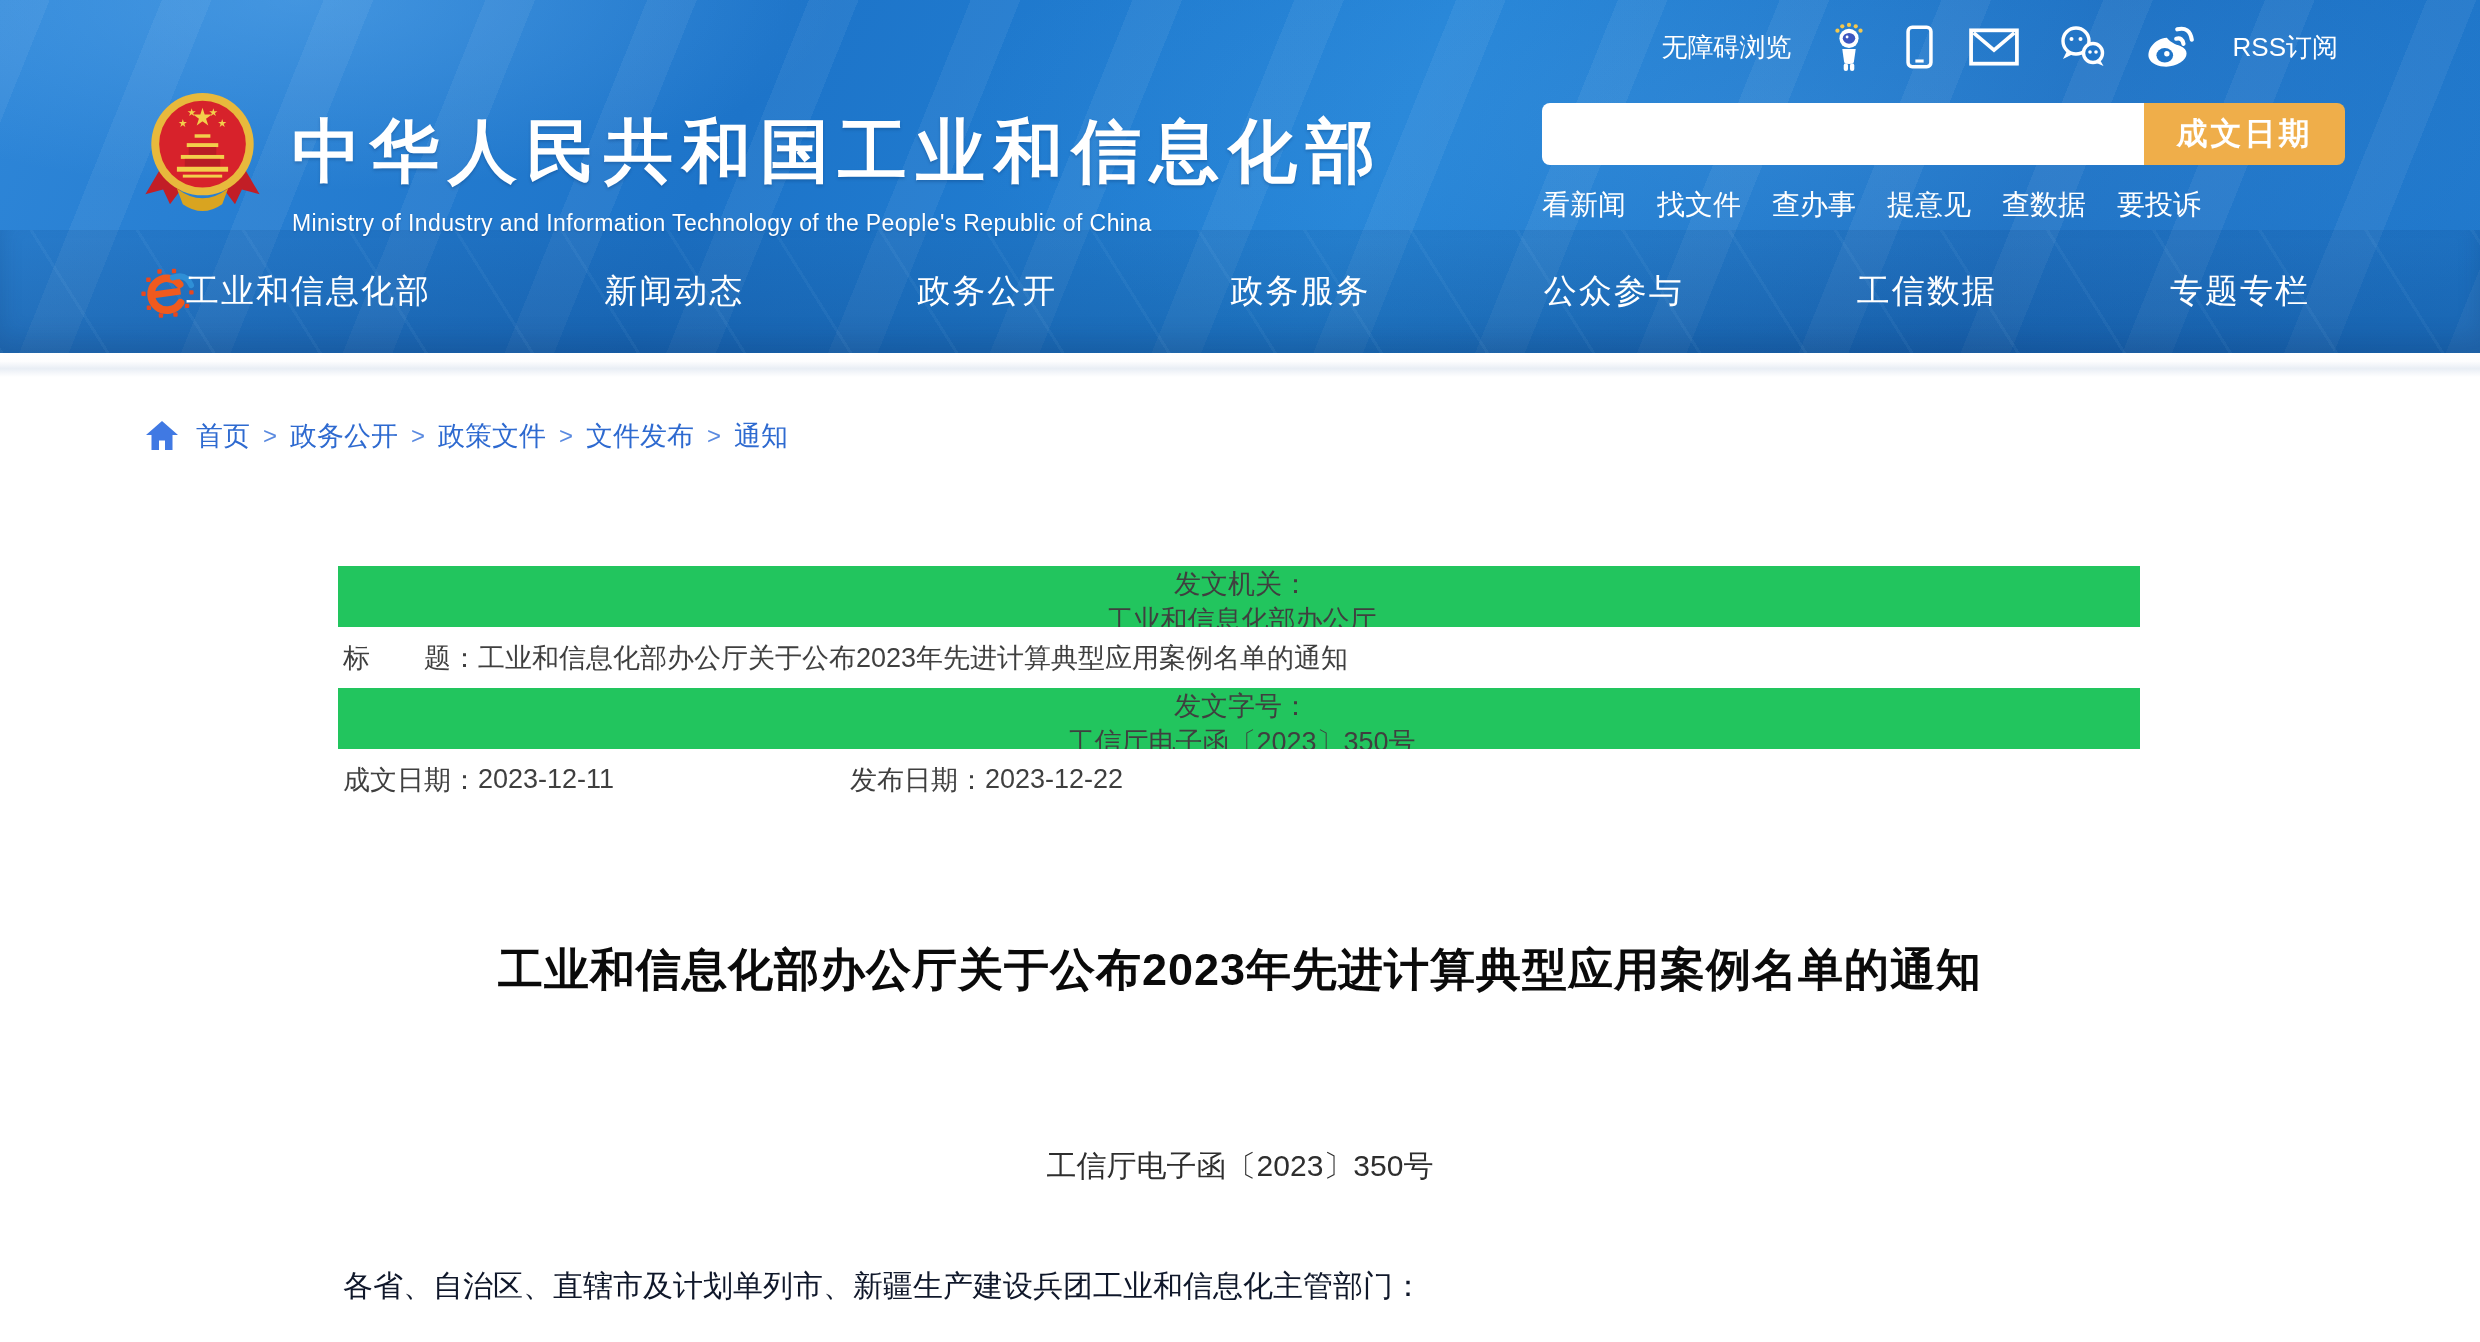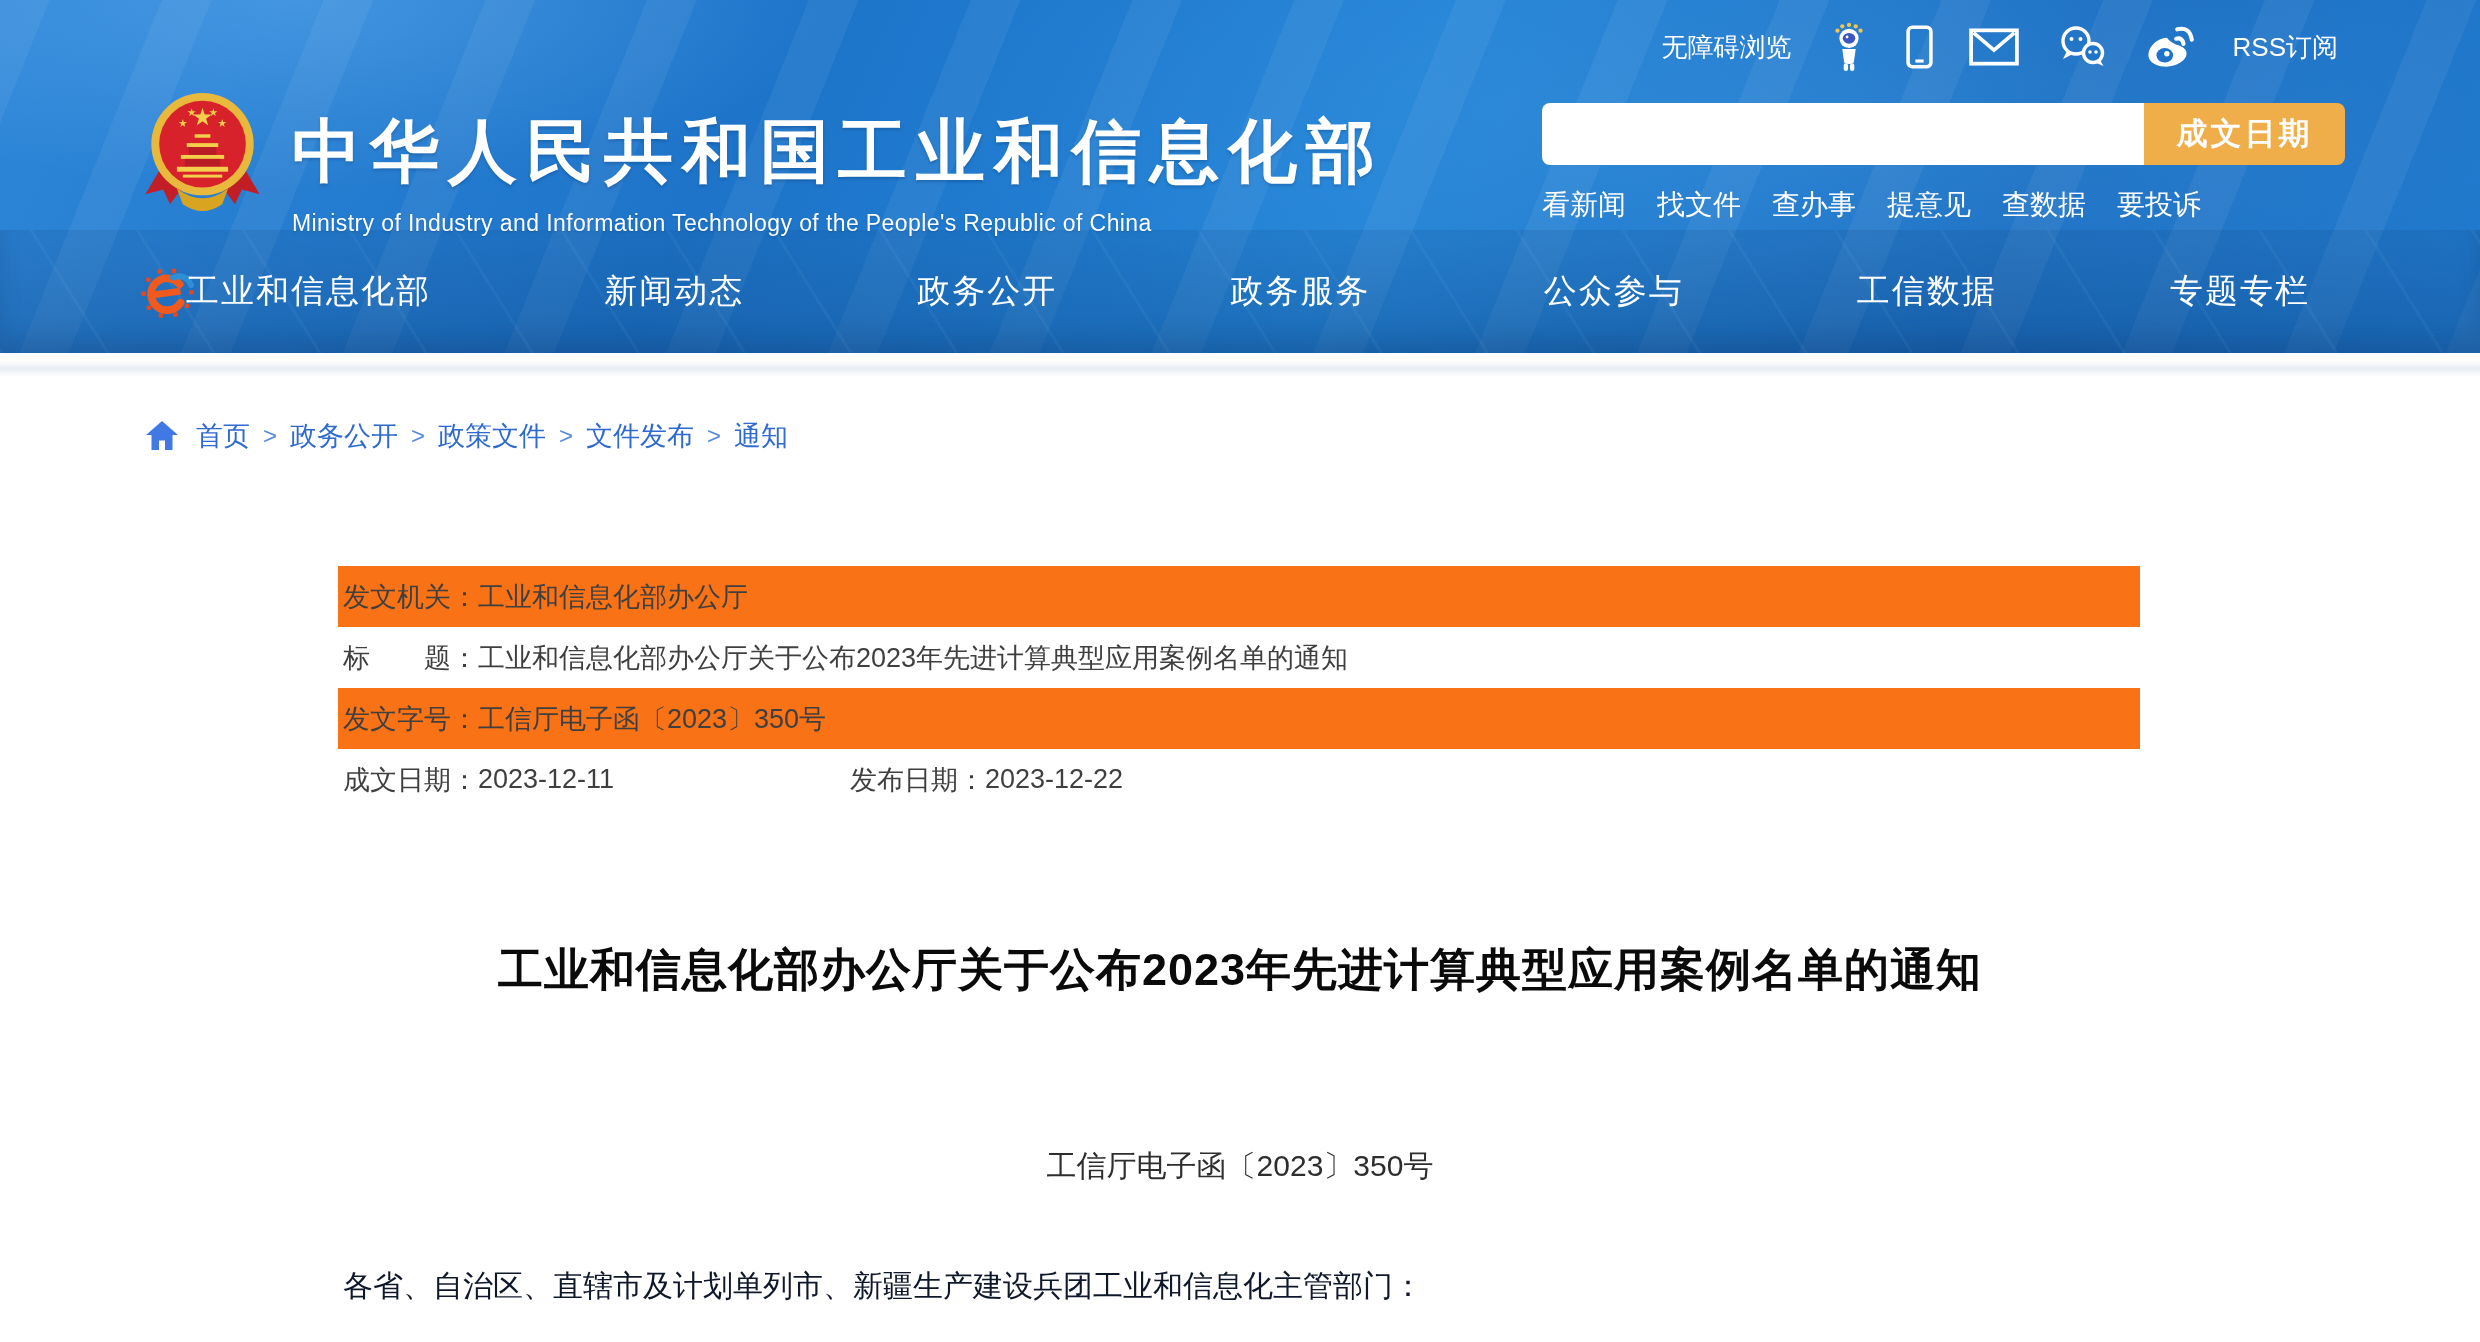--- a/index.html
+++ b/index.html
@@ -56,21 +56,21 @@
   .breadcrumb { position:absolute; left:145px; top:418px; display:flex; align-items:center; gap:13px;
     font-size:27px; color:#2e6ad0; z-index:2; }
   .breadcrumb a { color:#2e6ad0; text-decoration:none; }
   .breadcrumb .sep { color:#5a8ae0; font-size:24px; }
   .home-icon { width:34px; height:32px; margin-right:4px; }
 
   
   .meta-table { position:absolute; left:338px; top:566px; width:1802px; z-index:2; }
   .meta-row { position:relative; height:61px; display:flex; align-items:center;
     font-size:27px; color:#3f3f3f; padding-left:5px; background:#fff; }
-  .meta-row.odd { background:#f97316; }
+  .meta-row.odd { background:#22c55e;flex-direction:column; }
   .meta-row .col2 { position:absolute; left:512px; display:flex; align-items:center; }
   .meta-label { white-space:pre; }
   .meta-value { white-space:pre; }
 
   
   .doc-title { position:absolute; left:340px; top:940px; width:1800px; text-align:center;
     font-size:45px; font-weight:bold; color:#0a0a0a; letter-spacing:1px; z-index:2; }
   .doc-number { position:absolute; left:340px; top:1146px; width:1800px; text-align:center;
     font-size:30px; color:#2e2e2e; z-index:2; }
   .doc-salutation { position:absolute; left:343px; top:1266px; width:1800px;

